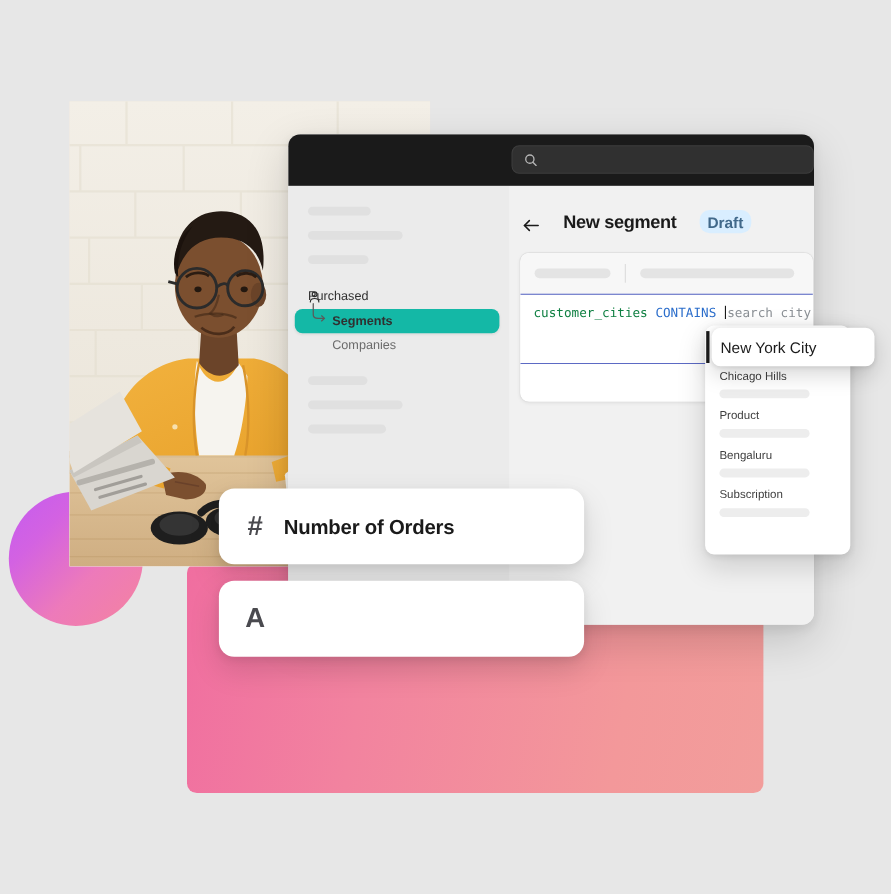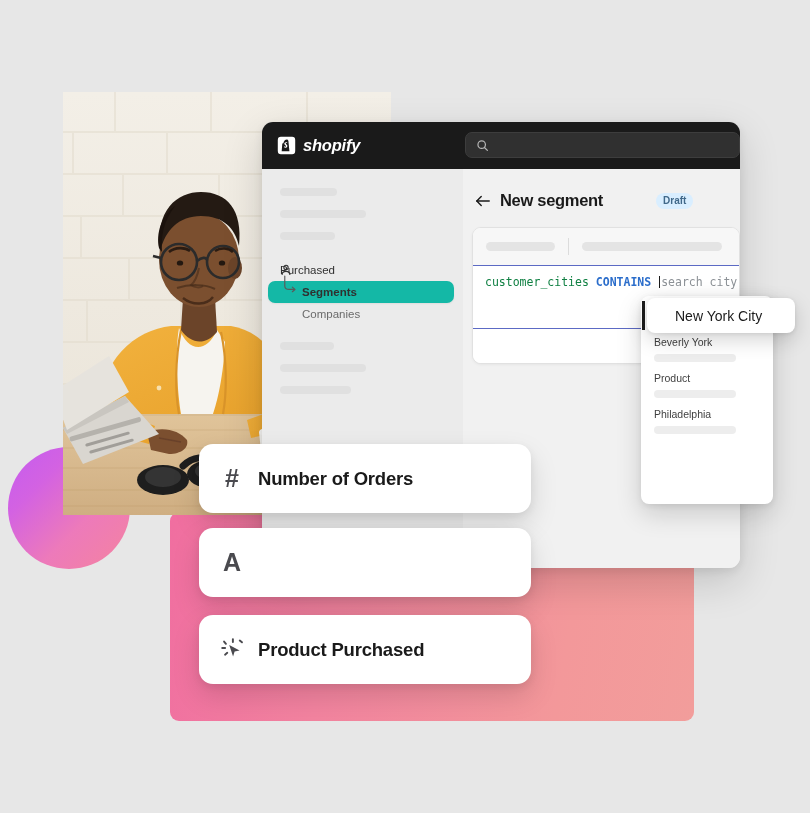--- a/index.html
+++ b/index.html
@@ -172,39 +172,38 @@
   #main {
     position: absolute;
     left: 201px; top: 47px;
     width: 277px;
     height: 399px;
     background: #f1f1f1;
     padding: 22px 0 0 0;
   }
   #page-head {
     display: flex;
-    align-items: center;
-    gap: 9px;
+    align-items: flex-end;
+    gap: 21px;
     margin-left: 12px;
   }
   #back-arrow { width: 16px; height: 14px; }
   #page-title {
     font-size: 16.5px;
     font-weight: 700;
     color: #1a1a1a;
     letter-spacing: -0.3px;
   }
   #status-badge {
     background: #d9eeff;
     color: #41698a;
-    font-size: 10px;
+    font-size: 14px;
     font-weight: 600;
     padding: 2.5px 7px;
     border-radius: 9px;
-    margin-left: 44px;
   }
 
   #editor-card {
     margin: 17px 0 0 9px;
     width: 268px;
     background: #ffffff;
     border-radius: 9px;
     border: 1px solid #e1e1e1;
     box-shadow: 0 1px 3px rgba(0,0,0,0.05);
     overflow: hidden;
@@ -236,21 +235,21 @@
     height: 64px;
     padding: 10px 0 0 12px;
   }
   #query-line {
     font-family: "DejaVu Sans Mono", monospace;
     font-size: 11.5px;
     white-space: nowrap;
     line-height: 1;
   }
   .tok-field { color: #108043; }
-  .tok-op { color: #2c6ecb; font-weight: 700; }
+  .tok-op { color: #2c6ecb; font-weight: 400; }
   .tok-ph { color: #8c9196; }
   .caret {
     display: inline-block;
     width: 1px;
     height: 12px;
     background: #1a1a1a;
     vertical-align: -2px;
     margin: 0 1px;
   }
   #editor-footer {
@@ -289,21 +288,21 @@
     position: absolute;
     left: 647px;
     top: 298px;
     width: 148px;
     height: 35px;
     background: #ffffff;
     border-radius: 8px;
     box-shadow: 0 7px 20px rgba(0,0,0,0.17), 0 1px 4px rgba(0,0,0,0.09);
     display: flex;
     align-items: center;
-    padding-left: 28px;
+    padding-left: 8px;
     z-index: 11;
   }
   #selected-city-card span {
     font-size: 14px;
     color: #1a1a1a;
   }
   #dropdown-caret {
     position: absolute;
     left: 642px;
     top: 301px;
@@ -457,28 +456,20 @@
       <ellipse cx="216" cy="340" rx="20" ry="6" fill="#fbfaf8"></ellipse>
       <ellipse cx="216" cy="340" rx="15" ry="4" fill="#eceae5"></ellipse>
       <path d="M236 352 C248 354 248 370 234 374" fill="none" stroke="#f2f0ec" stroke-width="6"></path>
       <ellipse cx="216" cy="398" rx="14" ry="4" fill="#e3e0da"></ellipse>
     </svg>
   </div>
 
   <div id="admin-window">
 
     <div id="topbar">
-      <div id="brand">
-        <svg id="brand-mark" viewBox="0 0 24 26" xmlns="http://www.w3.org/2000/svg">
-          <rect x="1" y="2" width="22" height="22" rx="4" fill="#ffffff"></rect>
-          <path d="M12.6 5.4c-2.4 0-4 2.2-4.6 4.6l-1.3.4-.8 9.9h9.8l-1.3-13c-.4-1.2-1-1.9-1.8-1.9z" fill="#1a1a1a"></path>
-          <path d="M12.9 9.2c-.4-.2-.9-.3-1.4-.3-1.5 0-2.2 1-2.2 1.9 0 1.6 2 1.8 2 3 0 .4-.3.7-.8.7-.6 0-1.3-.4-1.3-.4l-.4 1.2s.7.5 1.7.5c1.5 0 2.6-1 2.6-2.3 0-1.8-2.1-2-2.1-3 0-.4.3-.7.8-.7.6 0 1.1.3 1.1.3z" fill="#ffffff"></path>
-        </svg>
-        <span id="brand-word">shopify</span>
-      </div>
       <div id="topbar-search">
         <svg viewBox="0 0 16 16" fill="none" xmlns="http://www.w3.org/2000/svg">
           <circle cx="7" cy="7" r="4.6" stroke="#b5b5b5" stroke-width="1.5"></circle>
           <path d="M10.4 10.4 L14 14" stroke="#b5b5b5" stroke-width="1.5" stroke-linecap="round"></path>
         </svg>
       </div>
     </div>
 
     <div id="sidebar">
       <div class="skel w1"></div>
@@ -535,55 +526,46 @@
             <span class="tok-field">customer_cities</span><span> </span><span class="tok-op">CONTAINS</span><span> </span><span class="caret"></span><span class="tok-ph">search city</span>
           </div>
         </div>
         <div id="editor-footer"></div>
       </div>
     </div>
   </div>
 
   <div id="city-dropdown">
     <div class="city-item">
-      <div class="city-label">Beverly York</div>
+      <div class="city-label">Chicago Hills</div>
       <div class="city-bar"></div>
     </div>
     <div class="city-item">
       <div class="city-label">Product</div>
       <div class="city-bar"></div>
     </div>
     <div class="city-item">
-      <div class="city-label">Philadelphia</div>
+      <div class="city-label">Bengaluru</div>
+      <div class="city-bar"></div>
+    </div>
+    <div class="city-item">
+      <div class="city-label">Subscription</div>
       <div class="city-bar"></div>
     </div>
   </div>
 
   <div id="dropdown-caret"></div>
 
   <div id="selected-city-card">
     <span>New York City</span>
   </div>
 
   <div class="float-card" id="card-orders">
     <div class="card-icon glyph">#</div>
     <div class="card-label">Number of Orders</div>
   </div>
 
   <div class="float-card" id="card-email">
     <div class="card-icon glyph">A</div>
   </div>
 
-  <div class="float-card" id="card-product">
-    <div class="card-icon">
-      <svg viewBox="0 0 26 26" width="25" height="25" xmlns="http://www.w3.org/2000/svg" fill="#4a4a4f">
-        <path d="M9.6 8.2 L20.4 14.0 L15.2 15.1 L13.6 20.3 Z"></path>
-        <rect x="12.4" y="1.2" width="2" height="5" rx="1"></rect>
-        <rect x="4.2" y="3.4" width="2" height="5" rx="1" transform="rotate(-40 5.2 5.9)"></rect>
-        <rect x="1.3" y="10.4" width="5" height="2" rx="1"></rect>
-        <rect x="3.9" y="16.4" width="5" height="2" rx="1" transform="rotate(-40 6.4 17.4)"></rect>
-        <rect x="19.2" y="3.6" width="5" height="2" rx="1" transform="rotate(40 21.7 4.6)"></rect>
-      </svg>
-    </div>
-    <div class="card-label">Product Purchased</div>
-  </div>
 
 </div>
 
 </body></html>

